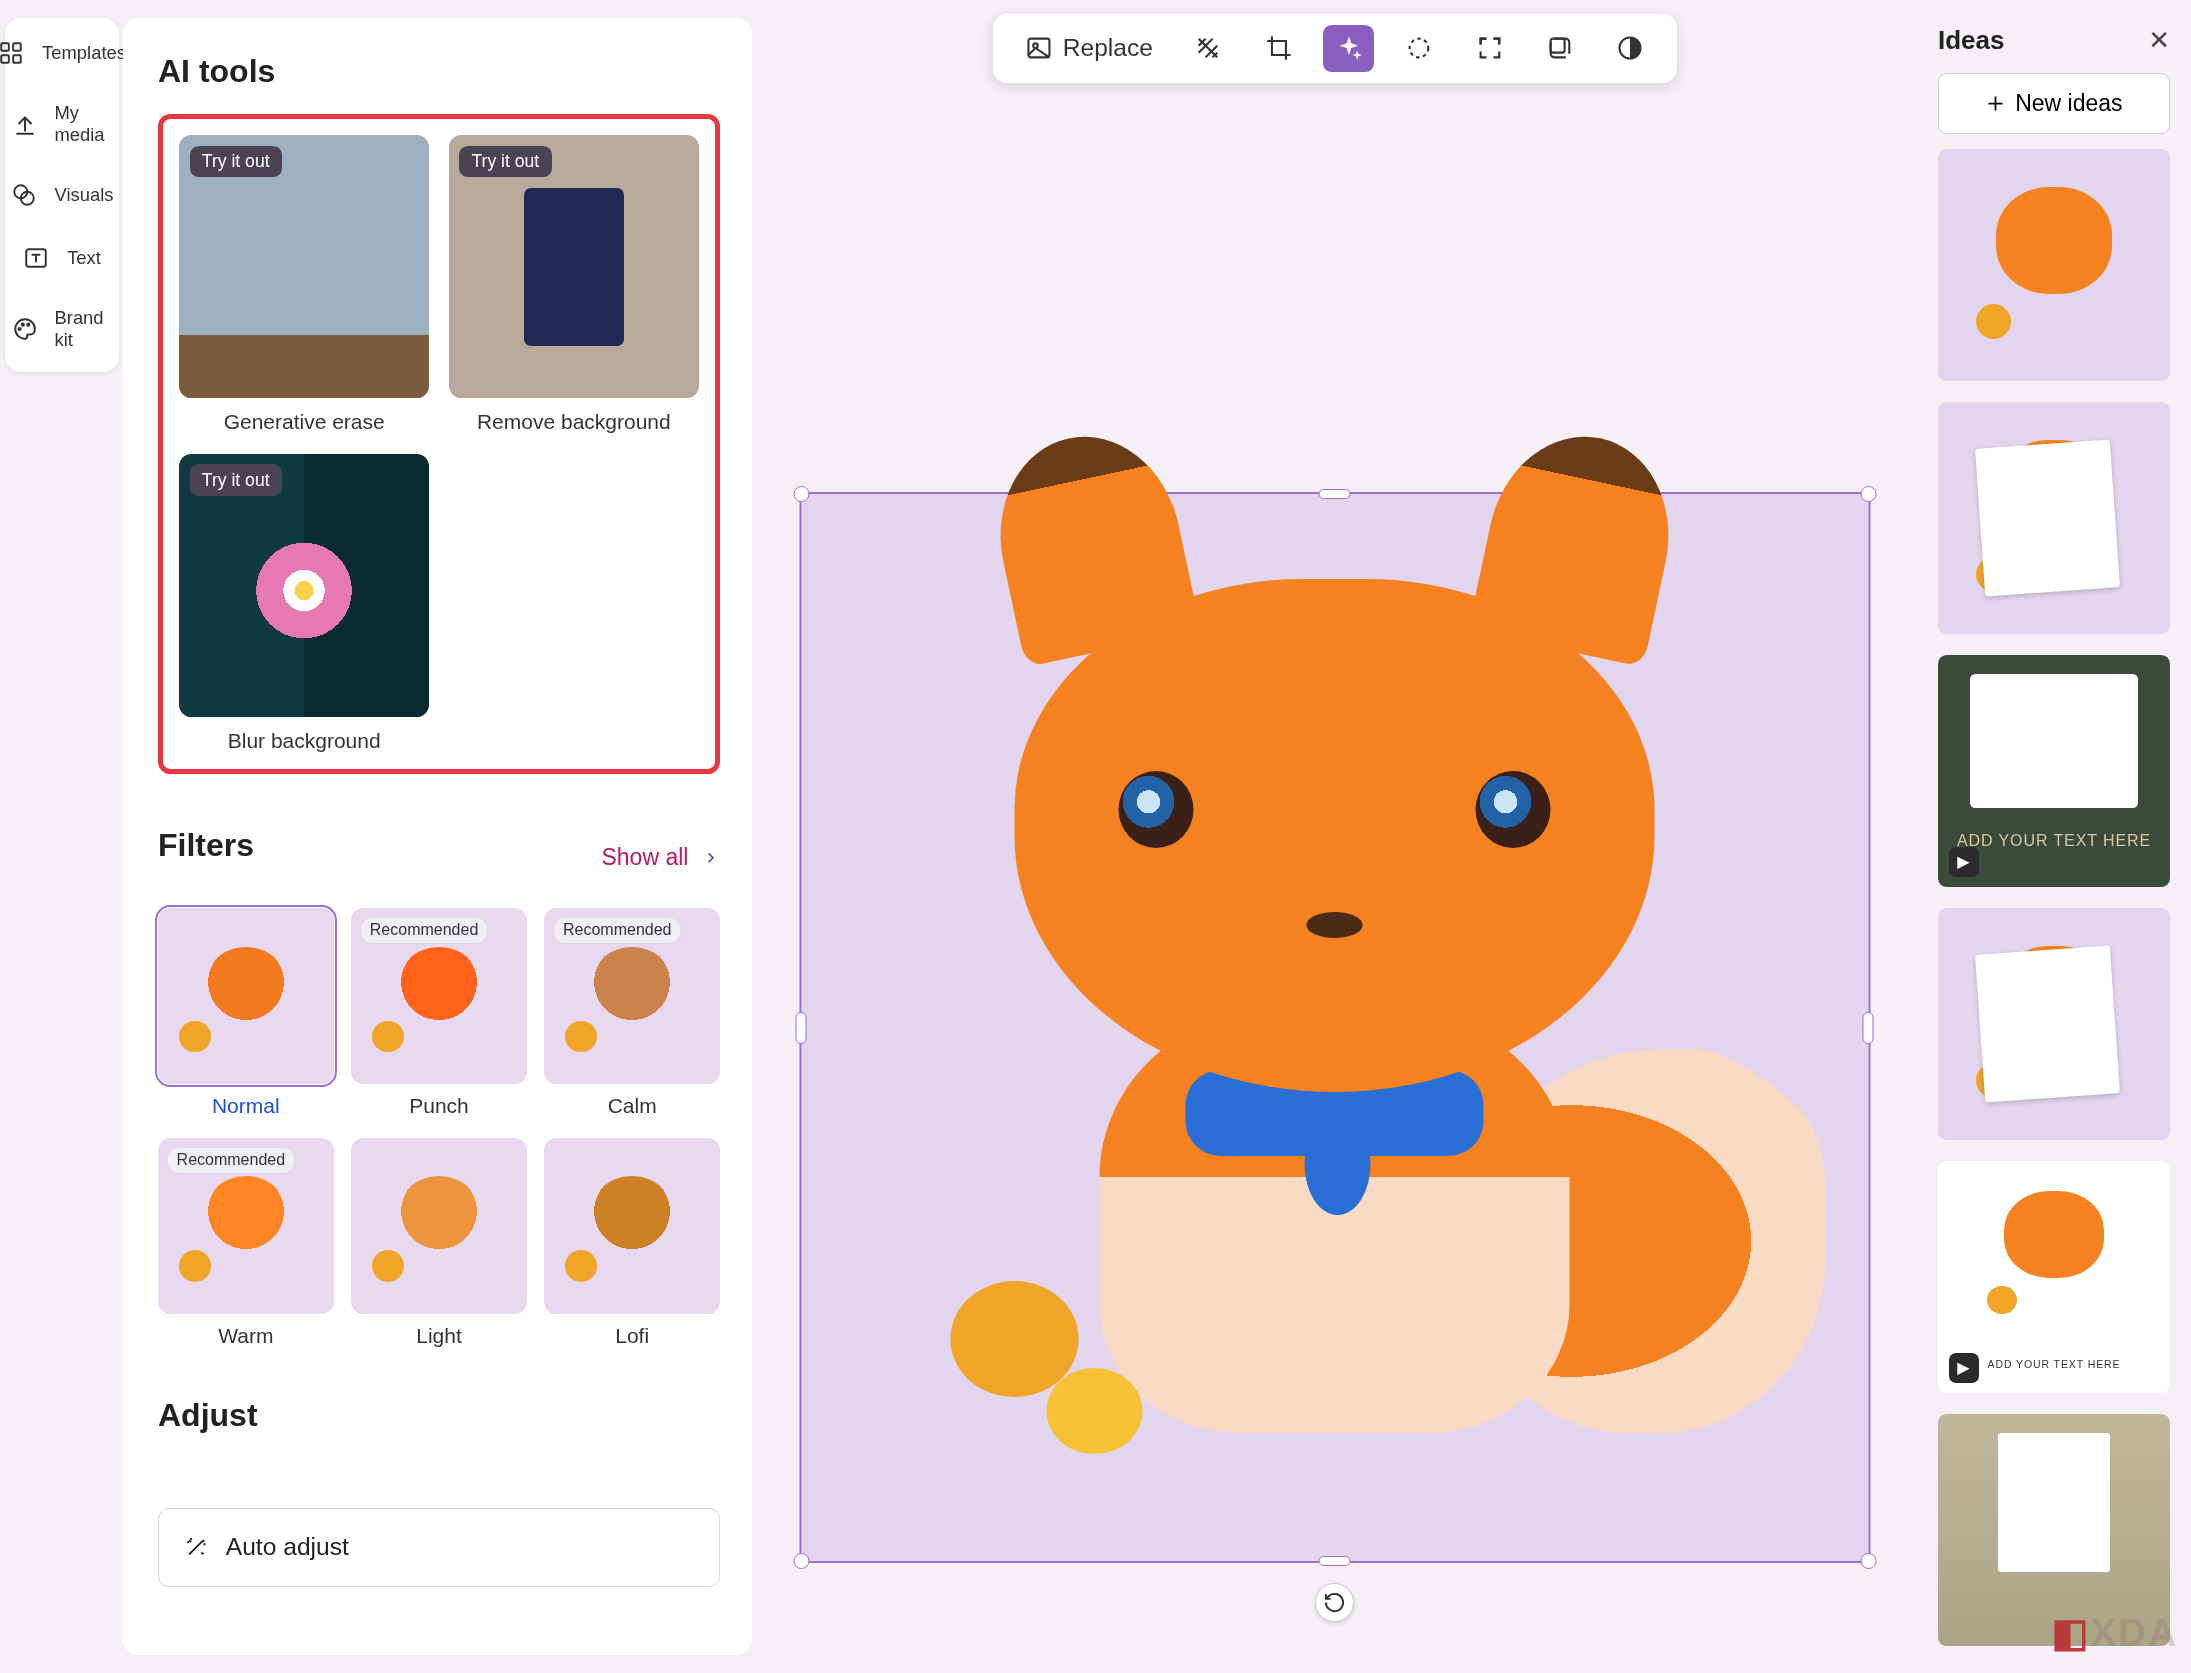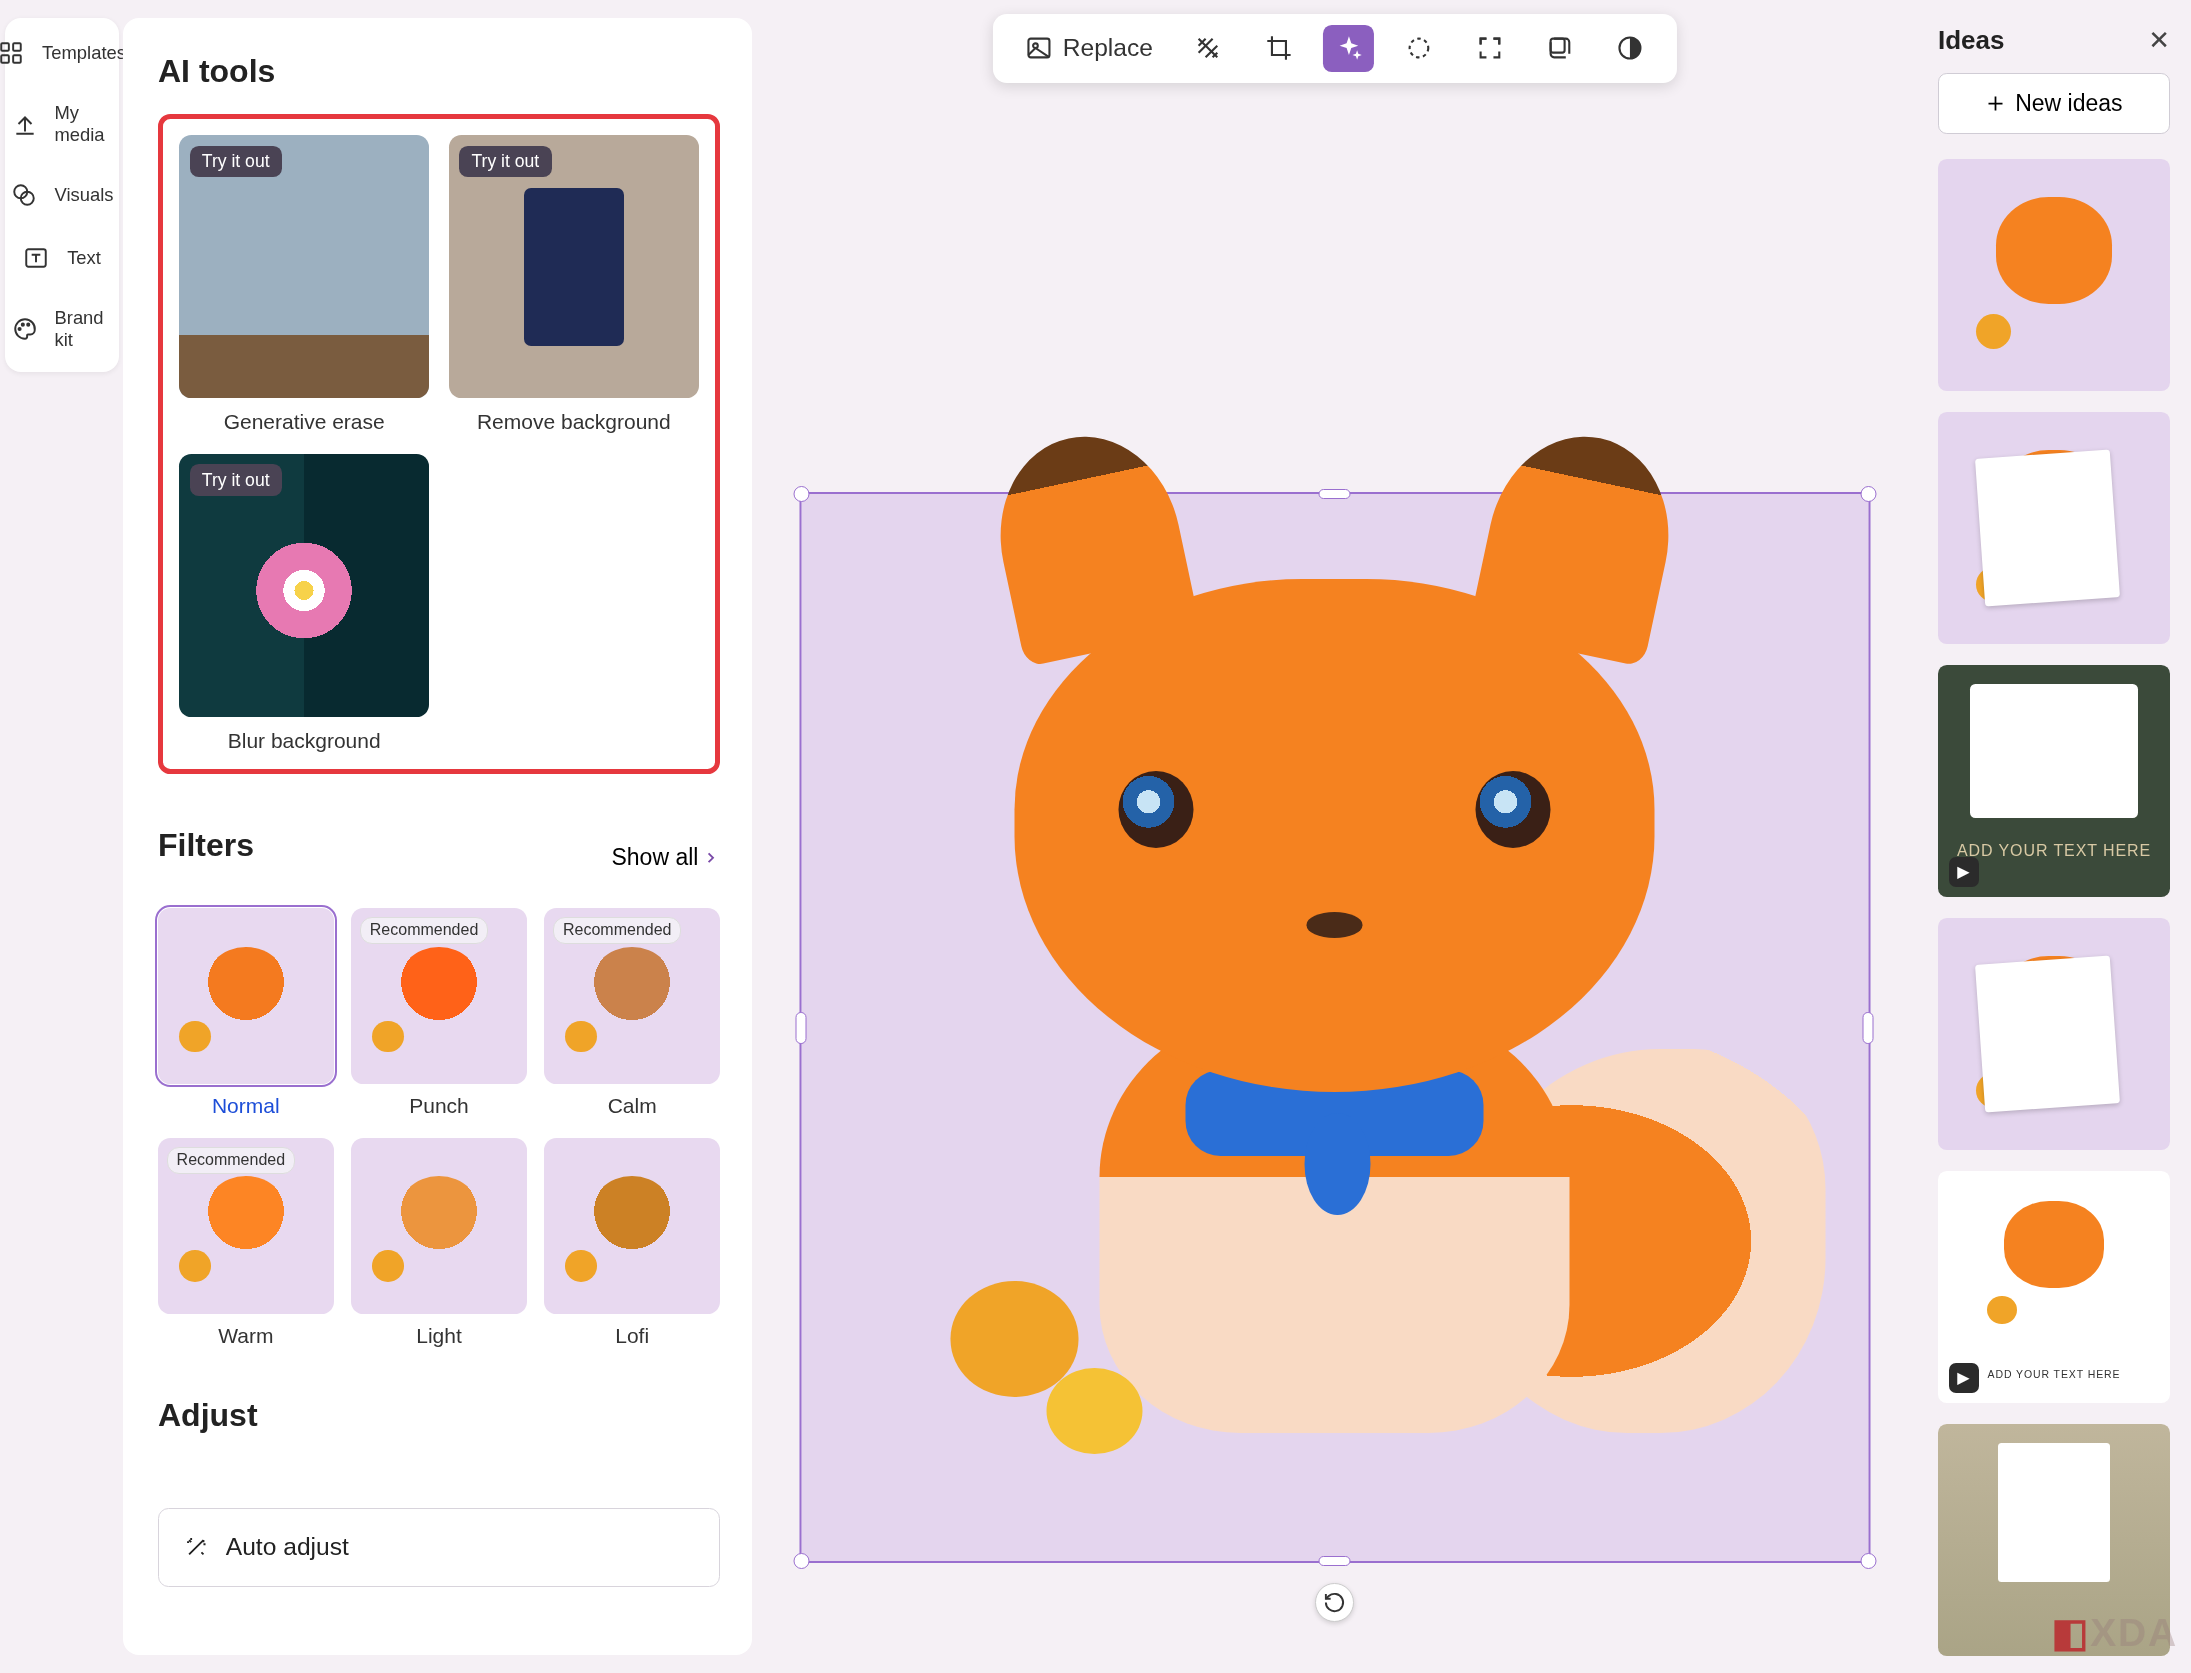--- a/index.html
+++ b/index.html
@@ -28,21 +28,21 @@
 
 .thumb-erase { background: linear-gradient(#9cb0c0,#9cb0c0); }
 .thumb-erase::before, .thumb-erase::after { content:""; position:absolute; bottom:0; width:50%; height:60%; background: linear-gradient(to top, #7a5c3f 40%, transparent 40%); }
 .thumb-erase::after { right:0; }
 .thumb-remove { background: linear-gradient(#b8a99a,#b8a99a); }
 .thumb-remove::before { content:""; position:absolute; top:20%; left:30%; width:40%; height:60%; background:#1f2b55; border-radius:7px; }
 .thumb-blur { background: linear-gradient(90deg, #0f3a3f 50%, #082a30 50%); position:relative; }
 .thumb-blur::before { content:""; position:absolute; top:30%; left:28%; width:44%; height:44%; background: radial-gradient(circle,#f7d24a 12%, #fff 12% 26%, #e779b2 26% 60%, transparent 60%); border-radius:50%; }
 
 .filters-header { display: flex; justify-content: space-between; align-items: center; margin-bottom: 19.3px; }
-.show-all { color: #000000; font-size: 23px; cursor: pointer; display:flex; align-items:center; gap:4px; }
+.show-all { color: #be185d; font-size: 23px; cursor: pointer; display:flex; align-items:center; gap:14px; }
 .filter-grid { display: grid; grid-template-columns: repeat(3, 1fr); gap: 19.3px 17.6px; margin-bottom:49px; }
 .filter-card { display: flex; flex-direction: column; align-items: center; gap: 10.5px; cursor: pointer; }
 .filter-thumb { width: 100%; height: 176px; border-radius: 12.3px; position: relative; overflow: hidden; }
 .filter-thumb.selected { outline: 2.6px solid #9a6fcf; outline-offset: 1.8px; }
 .rec-badge { position: absolute; top: 8.8px; left: 8.8px; background: #f2eef6; color: #333; font-size: 16px; padding: 3.5px 8.8px; border-radius: 12px; border:0.9px solid #ddd; }
 .filter-label { font-size: 21px; color: #333; }
 .filter-label.selected { color: #1d4ed8; }
 
 .fox-thumb { background: linear-gradient(#e8d9f0,#e8d9f0); position:relative; }
 .fox-thumb::before { content:""; position:absolute; top:22%; left:25%; width:50%; height:50%; background: radial-gradient(circle at 50% 40%, #f47a1f 55%, transparent 55%); border-radius:50%; }
@@ -87,21 +87,21 @@
 .h-b{bottom:-5.3px;left:50%;transform:translateX(-50%);width:32px;height:10.5px;border-radius:5.3px}
 .h-l{left:-5.3px;top:50%;transform:translateY(-50%);width:10.5px;height:32px;border-radius:5.3px}
 .h-r{right:-5.3px;top:50%;transform:translateY(-50%);width:10.5px;height:32px;border-radius:5.3px}
 .rotate-handle { position:absolute; bottom:-61px; left:50%; transform:translateX(-50%); width:39px; height:39px; background:#fff; border:0.9px solid #ccc; border-radius:50%; display:flex; align-items:center; justify-content:center; box-shadow:0 1.8px 5.3px rgba(0,0,0,0.15); cursor:pointer; }
 
 
 .ideas-panel { width: 274px; padding: 24.6px 21px; }
 .ideas-header { display:flex; justify-content:space-between; align-items:center; margin-bottom:17.6px; }
 .ideas-title { font-size:26px; font-weight:600; color:#222; }
 .close-btn { font-size:26px; cursor:pointer; color:#444; background:none; border:none; }
-.new-ideas-btn { width:100%; padding:16px; border:0.9px solid #d0ccd5; border-radius:8.8px; background:#fff; font-size:23px; display:flex; align-items:center; justify-content:center; gap:8.8px; cursor:pointer; margin-bottom:25px; }
+.new-ideas-btn { width:100%; padding:16px; border:0.9px solid #d0ccd5; border-radius:8.8px; background:#fff; font-size:23px; display:flex; align-items:center; justify-content:center; gap:8.8px; cursor:pointer; margin-bottom:15px; }
 .idea-list { display:flex; flex-direction:column; gap:21px; }
 .idea-thumb { width:232px; height:232px; border-radius:8.8px; background:#e4d5ee; position:relative; overflow:hidden; cursor:pointer; }
 .idea-thumb .mini-fox { position:absolute; inset:8% 8%; }
 .idea-thumb .mini-fox::before { content:""; position:absolute; top:10%; left:20%; width:60%; height:55%; background:#f58220; border-radius:45%; }
 .idea-thumb .mini-fox::after { content:""; position:absolute; bottom:12%; left:10%; width:18%; height:18%; background:#f0a428; border-radius:50%; }
 .idea-polaroid::after { content:""; position:absolute; top:18%; left:18%; width:58%; height:64%; background:#fff; border-radius:3.5px; box-shadow:0 1.8px 5.3px rgba(0,0,0,0.2); transform:rotate(-4deg); }
 .idea-green { background:#3b4a3a; }
 .idea-green::before { content:""; position:absolute; top:8%; left:14%; width:72%; height:58%; background:#fff; border-radius:5.3px; }
 .idea-green-text { position:absolute; bottom:16%; left:0; right:0; text-align:center; color:#d8c9a4; font-size:16px; letter-spacing:0.9px; }
 .idea-vid-badge { position:absolute; bottom:10.5px; left:10.5px; width:30px; height:30px; background:#2b2b2b; border-radius:7px; display:flex; align-items:center; justify-content:center; color:#fff; font-size:16px; }

